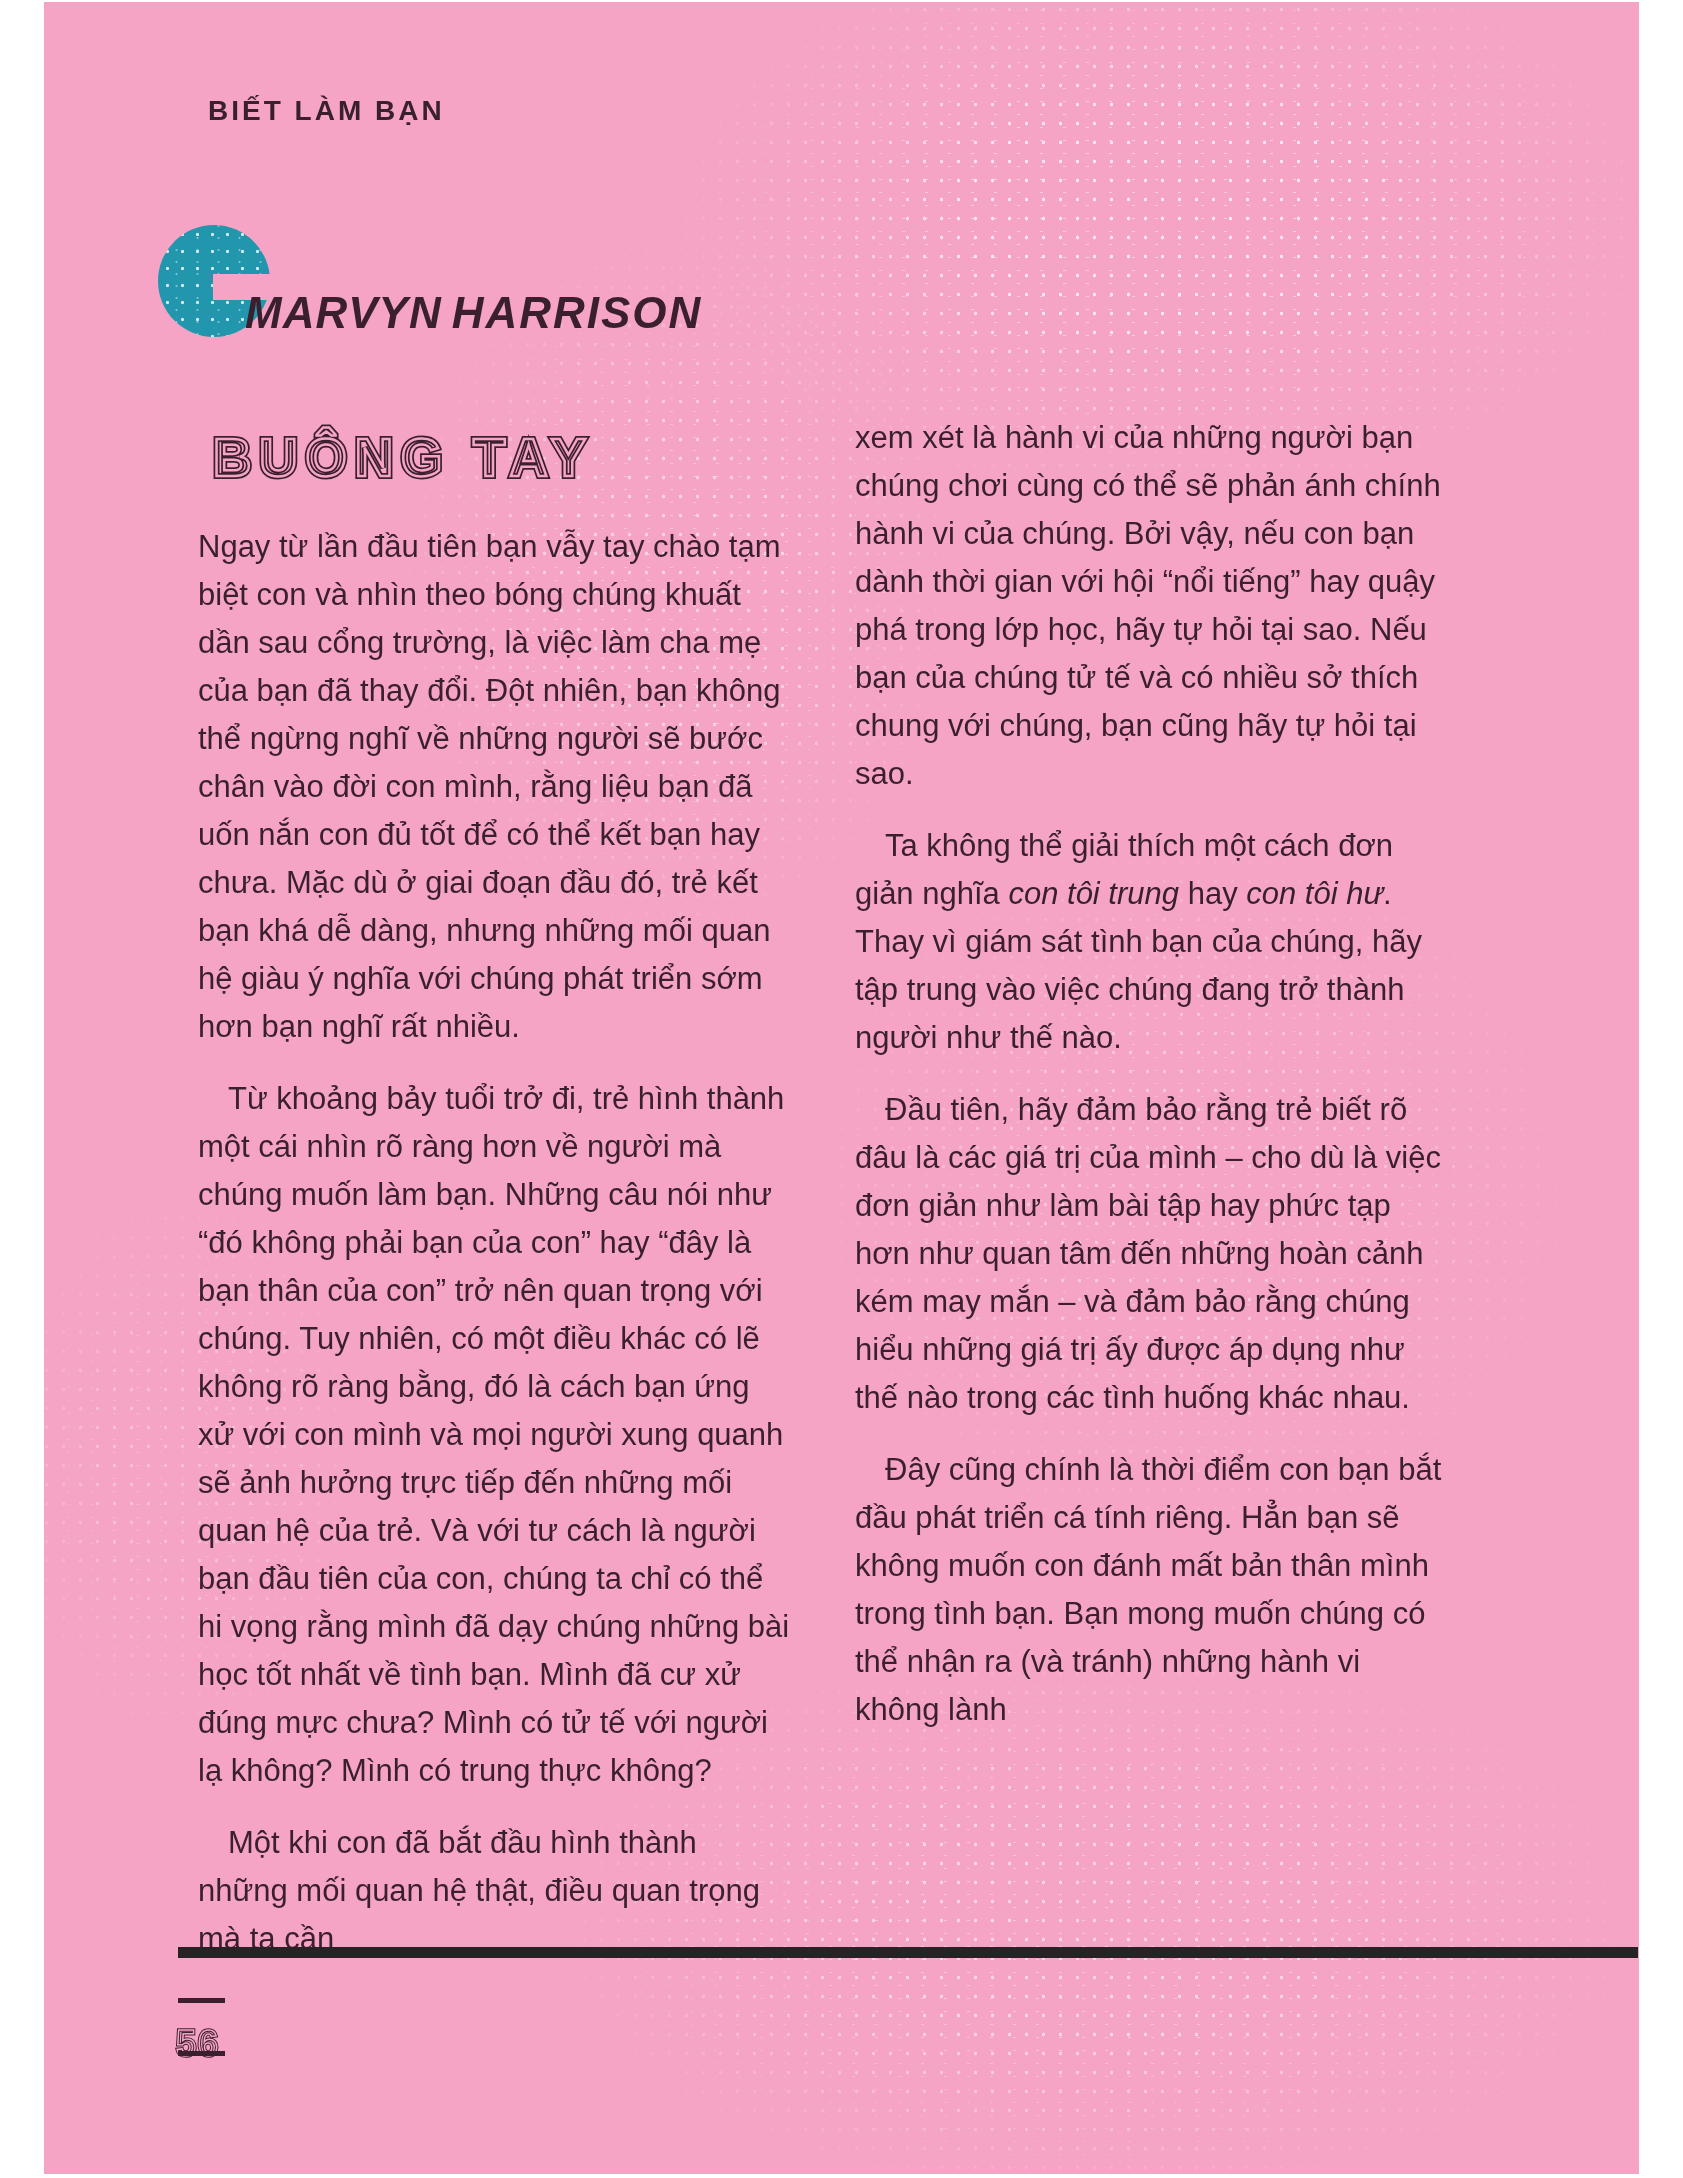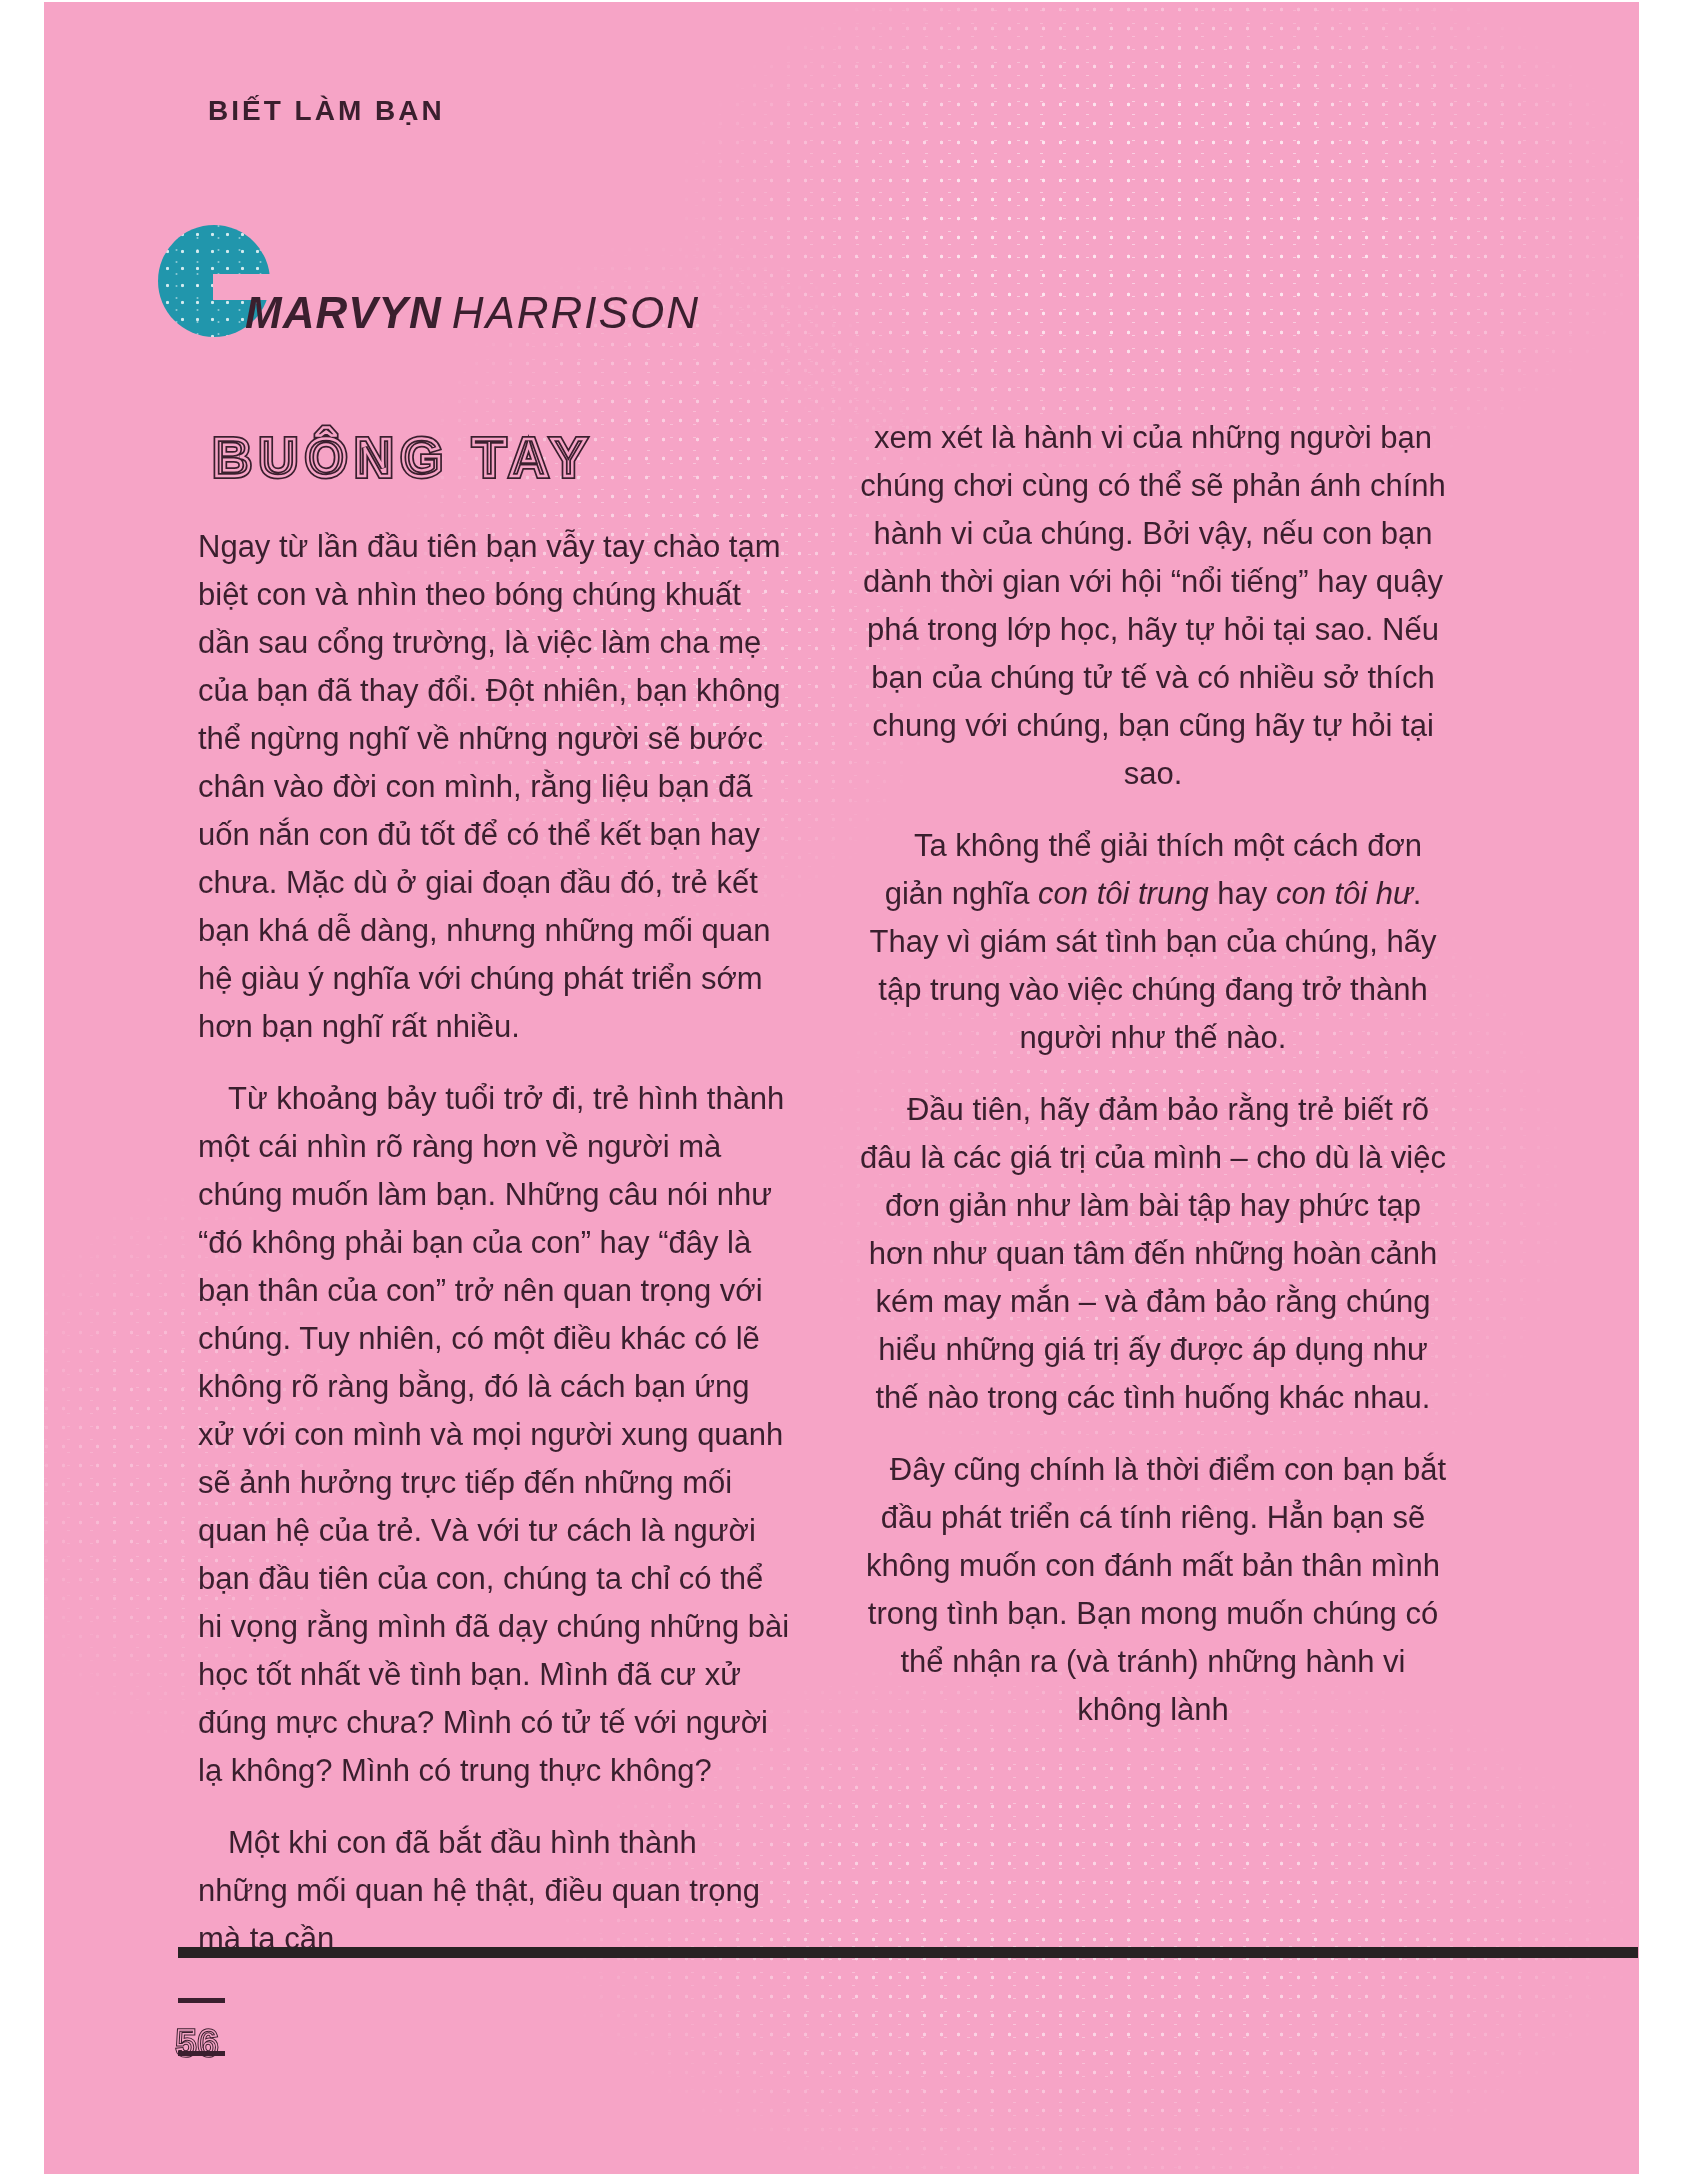--- a/index.html
+++ b/index.html
@@ -50,38 +50,38 @@
   }
   .logo-notch{
     position:absolute;left:213px;top:274px;width:61px;height:26px;
     background:var(--pink);
   }
   .author{
     position:absolute;left:245px;top:288px;color:var(--ink);
     font-size:44px;font-style:italic;white-space:nowrap;
   }
   .author .first{font-weight:700;letter-spacing:1px;margin-right:10px;text-align:center;}
-  .author .last{font-weight:400;letter-spacing:2px;margin-top:12px;}
+  .author .last{font-weight:700;letter-spacing:2px;margin-top:12px;}
 
   .title-wrap{
     position:absolute;left:205px;top:412px;height:91px;white-space:nowrap;
   }
   .title-layer{
     position:absolute;left:8px;top:0;
     font-size:53px;font-weight:700;letter-spacing:8px;line-height:91px;
     color:var(--ink);
   }
   @supports (-webkit-text-stroke:1px black){
     .title-layer.back{color:transparent;-webkit-text-stroke:6px var(--ink);}
     .title-layer.front{color:transparent;-webkit-text-stroke:2.5px var(--pink);}
   }
 
   .column{position:absolute;width:596px;color:var(--ink);}
   .column.left{left:198px;top:523px;}
-  .column.right{left:855px;top:414px;text-align:center;}
+  .column.right{left:855px;top:414px;}
   .column p{
     margin:0 0 24px 0;font-size:31px;line-height:48px;font-weight:400;
   }
   .column p.indent{text-indent:30px;}
   .column i{font-style:italic;}
 
   .bottom-rule{
     position:absolute;left:178px;top:1947px;width:1460px;height:11px;
     background:var(--rule);
   }

